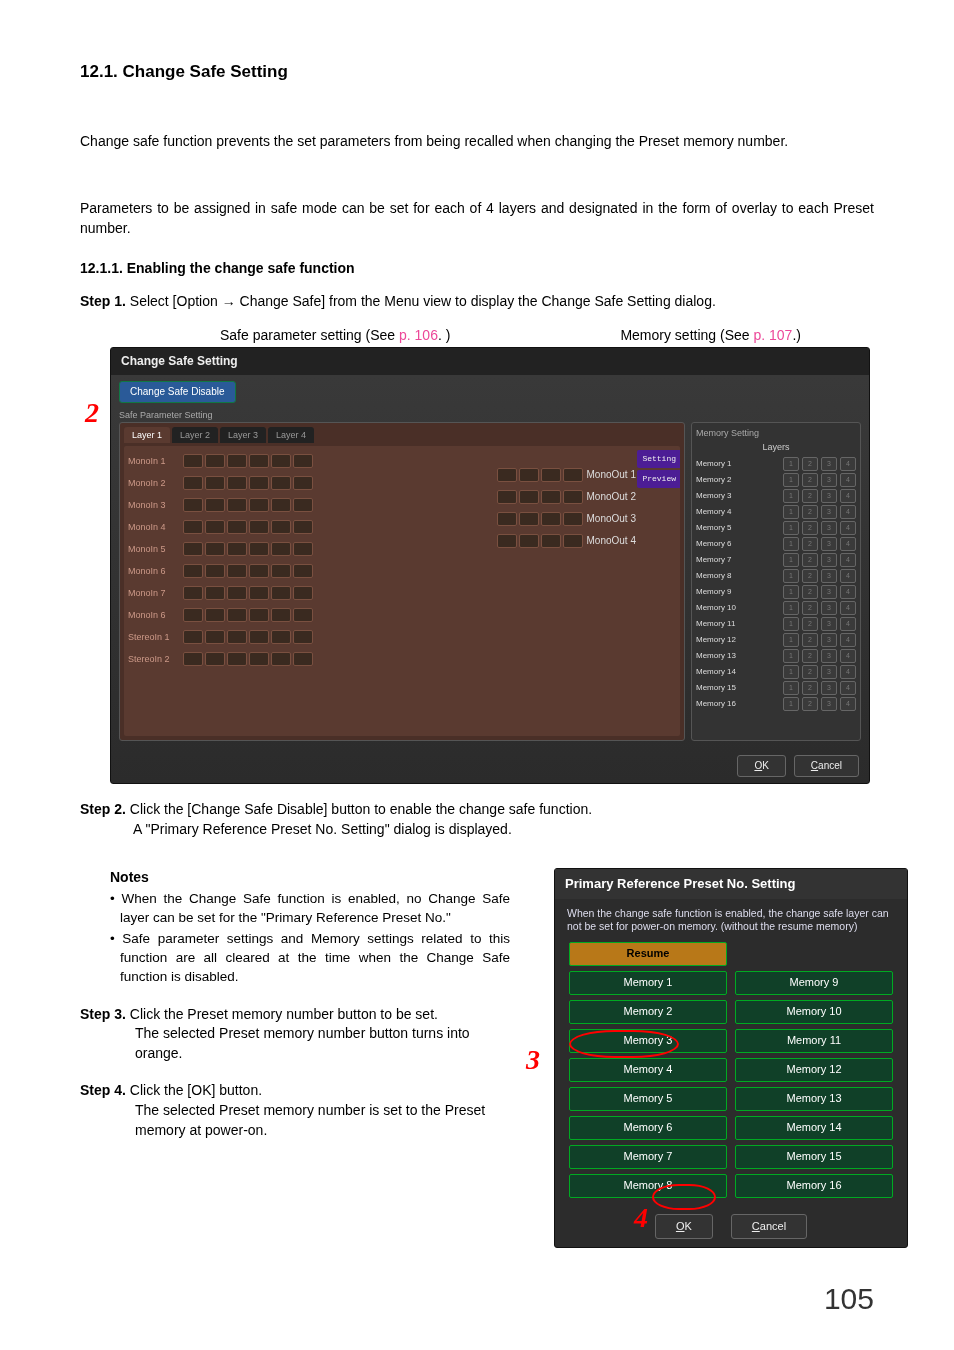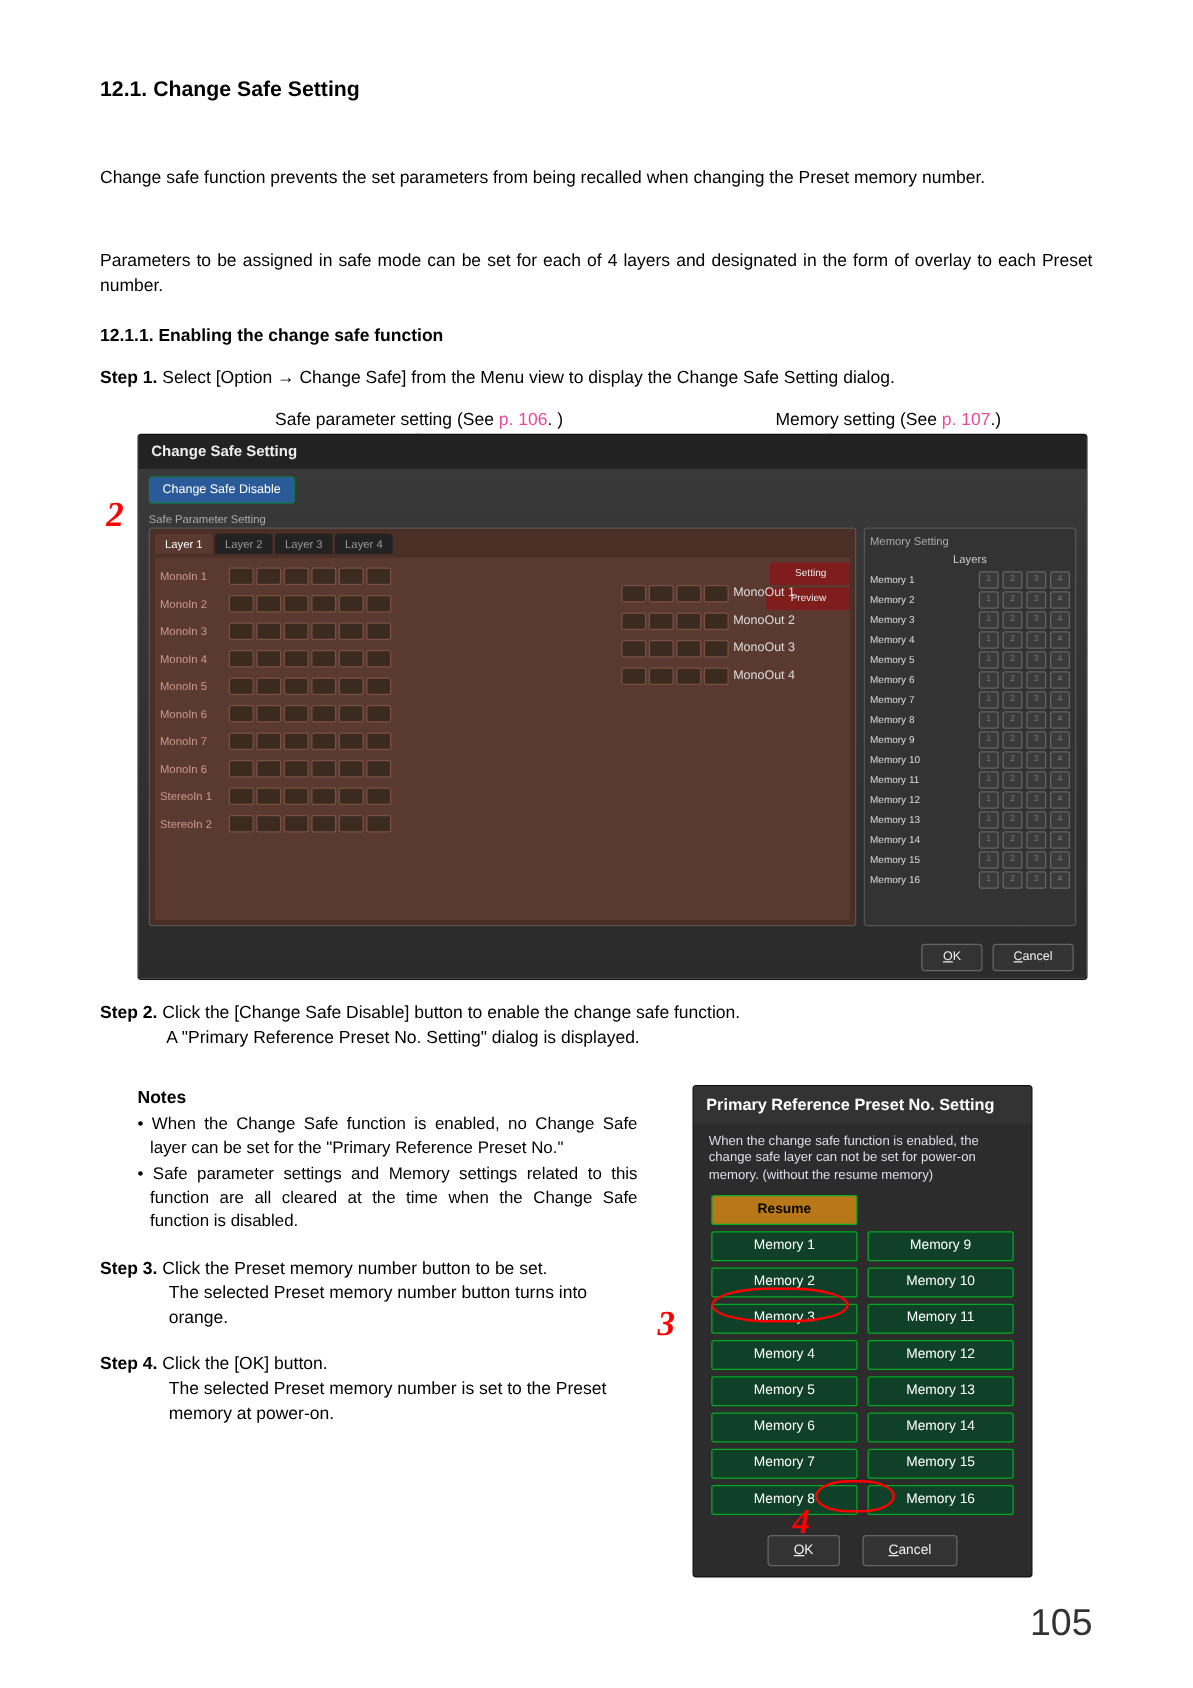--- a/index.html
+++ b/index.html
@@ -48,40 +48,40 @@
   .cs-panel-right { width:170px; border:1px solid #555; border-radius:3px; padding:4px; background:#333; }
   .tabs { display:flex; gap:2px; margin-bottom:3px; }
   .tab { background:#222; color:#999; padding:2px 8px; border-radius:3px 3px 0 0; font-size:9px; }
   .tab.active { background:#5a3a30; color:#fff; }
   .routing { background:#5a3a30; border-radius:2px; padding:4px; height:290px; position:relative; overflow:hidden; }
   .rt-row { display:flex; align-items:center; height:22px; font-size:9px; color:#c98; }
   .rt-label { width:55px; }
   .swbar { display:flex; gap:2px; }
   .sw { width:20px; height:14px; border:1px solid #7a5040; border-radius:2px; background:#3a2a20; }
   .rt-out-row { display:flex; align-items:center; height:22px; justify-content:flex-end; gap:4px; margin-right:0; }
-  .side-btn { position:absolute; right:-1px; background:#7f1d1d; color:#eee; font-size:8px; padding:3px 20px; border-radius:2px 0 0 2px; }
+  .side-btn { position:absolute; right:-1px; background:#4c1d95; color:#eee; font-size:8px; padding:3px 5px; border-radius:2px 0 0 2px;font-family:Liberation Mono, monospace; }
   .mem-title { text-align:center; font-size:9px; color:#ccc; margin-bottom:3px; }
   .mem-row { display:flex; align-items:center; gap:3px; margin-bottom:2px; }
   .mem-row .ml { flex:1; font-size:8px; color:#ddd; }
   .mem-row .mb { width:16px; height:14px; border:1px solid #666; border-radius:2px; background:#3a3a3a; color:#777; font-size:7px; display:flex; align-items:center; justify-content:center; }
   .cs-foot { display:flex; justify-content:flex-end; gap:8px; padding:6px 10px; }
   .dlg-btn { background:#333; color:#eee; border:1px solid #666; border-radius:3px; padding:3px 16px; font-size:10px; }
   .dlg-btn .ul { text-decoration:underline; }
 
   
   .lower { display:flex; gap:24px; margin-top:20px; }
   .lower-left { flex:1; }
   .lower-right { width:340px; position:relative; padding-top:8px; }
   .notes-hdr { font-weight:bold; margin:8px 0 3px 30px; }
   .note-item { margin-left:40px; text-indent:-10px; text-align:justify; margin-bottom:2px; font-size:13.5px; }
   .step-block { margin-top:18px; }
   .step-body { margin-left:55px; }
 
   
-  .pr-dialog { width:272px; background:#2c2c2c; border:1px solid #111; border-radius:3px; font-size:11px; color:#fff; margin-left:20px; }
+  .pr-dialog { width:354px; background:#2c2c2c; border:1px solid #111; border-radius:3px; font-size:11px; color:#fff; margin-left:20px; }
   .pr-title { background:#333; color:#fff; font-weight:bold; padding:6px 10px; font-size:13px; }
   .pr-msg { padding:8px 12px 4px; font-size:10.5px; color:#dde; line-height:1.3; }
   .pr-grid { display:flex; gap:8px; padding:4px 14px 8px; }
   .pr-col { flex:1; display:flex; flex-direction:column; gap:5px; }
   .pr-btn { background:#104028; border:1px solid #0a2; color:#fff; height:24px; border-radius:2px; display:flex; align-items:center; justify-content:center; font-size:11px; }
   .pr-btn.resume { background:#b87818; color:#000; font-weight:bold; }
   .pr-foot { display:flex; justify-content:center; gap:18px; padding:8px; }
   .pr-foot .dlg-btn { padding:4px 20px; font-size:11px; }
 
   .page-num { position:fixed; bottom:30px; right:80px; font-size:30px; color:#333; }

